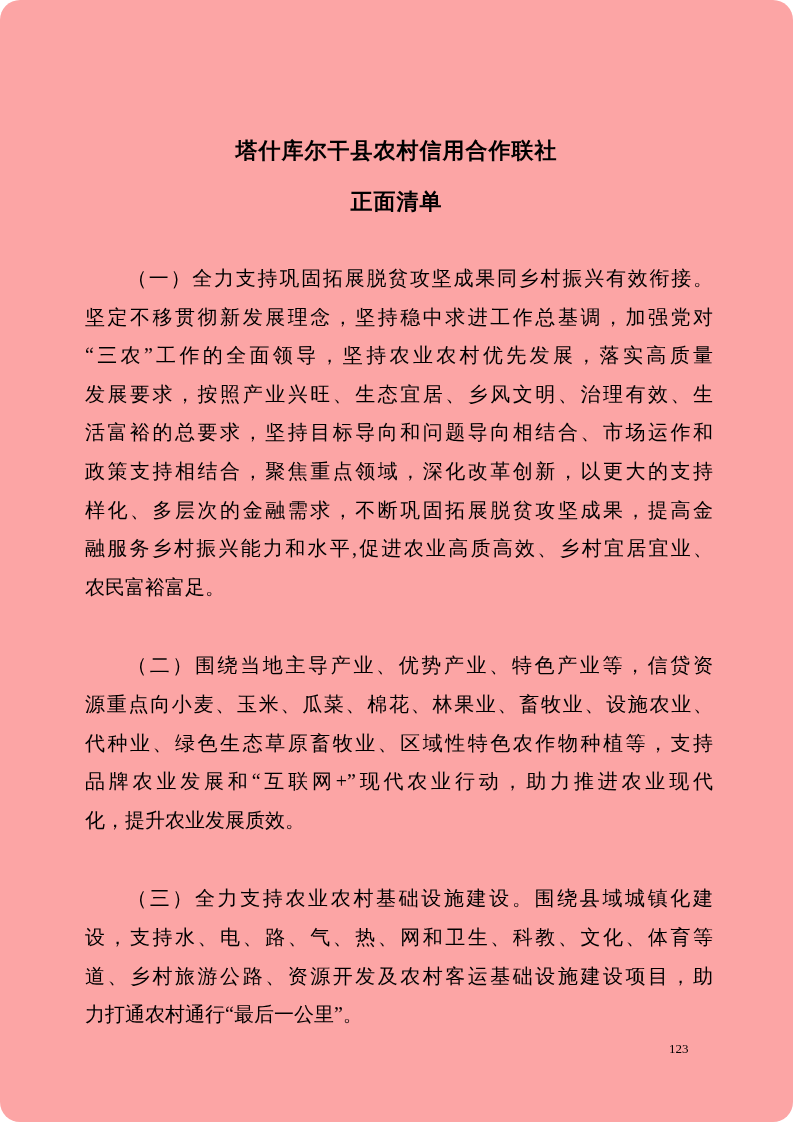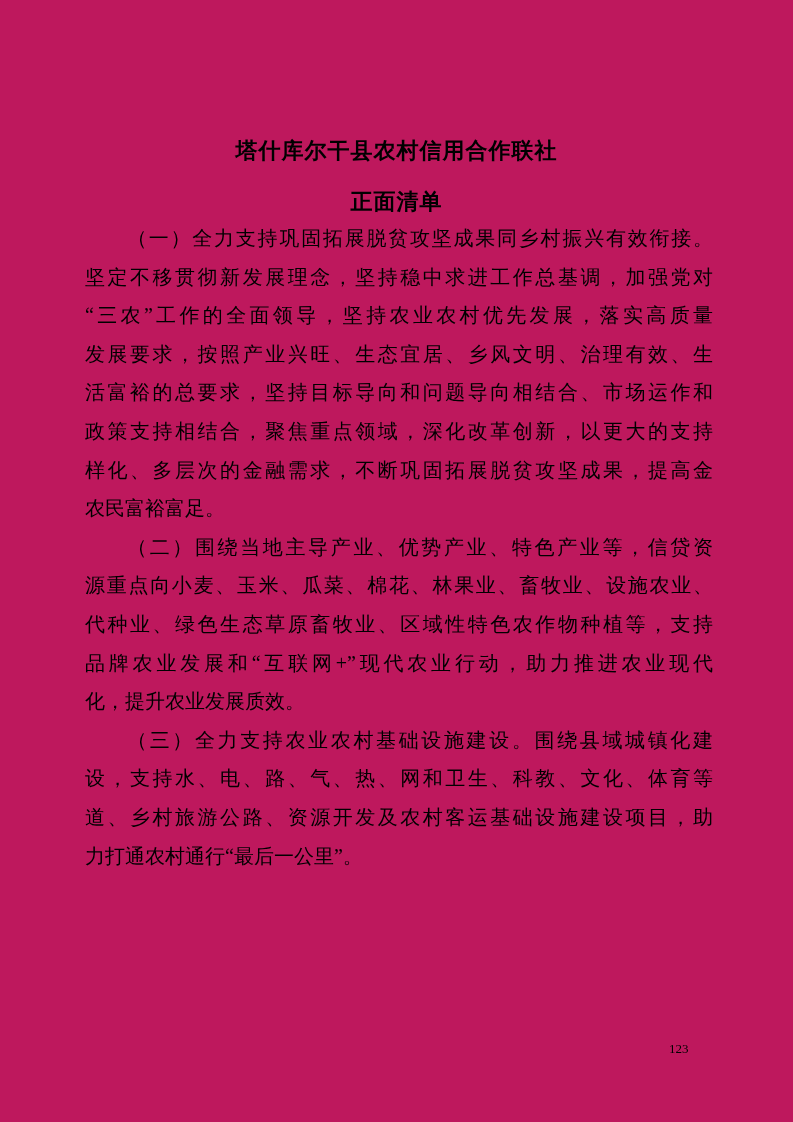--- a/index.html
+++ b/index.html
@@ -4,24 +4,25 @@
 <style>
   html, body {
     margin: 0;
     padding: 0;
     background: #ffffff;
   }
   .page {
     position: relative;
     width: 793px;
     height: 1122px;
-    background: #be185d;
+    background: #fca5a5;
     color: #000000;
     font-family: "Liberation Serif", "DejaVu Serif", serif;
     overflow: hidden;
+    border-radius: 20px;
   }
   .doc-title {
     position: absolute;
     top: 137px;
     left: 0;
     width: 100%;
     margin: 0;
     text-align: center;
     font-size: 22px;
     font-weight: bold;
@@ -54,20 +55,21 @@
     font-size: 20px;
     height: 38.6px;
     line-height: 38.6px;
     text-align: justify;
     text-align-last: justify;
     text-justify: inter-character;
     overflow: hidden;
   }
   .line.first {
     text-indent: 42px;
+    margin-top: 40px;
   }
   .line.para-last {
     text-align-last: left;
   }
   .page-number {
     position: absolute;
     top: 1040px;
     left: 669px;
     font-size: 13px;
     line-height: 18px;
@@ -82,20 +84,21 @@
   <h2 class="doc-subtitle">正面清单</h2>
   <div class="doc-body" id="doc-body">
       <div class="paragraph">
         <div class="line first">（一）全力支持巩固拓展脱贫攻坚成果同乡村振兴有效衔接。</div>
         <div class="line">坚定不移贯彻新发展理念，坚持稳中求进工作总基调，加强党对</div>
         <div class="line">“三农”工作的全面领导，坚持农业农村优先发展，落实高质量</div>
         <div class="line">发展要求，按照产业兴旺、生态宜居、乡风文明、治理有效、生</div>
         <div class="line">活富裕的总要求，坚持目标导向和问题导向相结合、市场运作和</div>
         <div class="line">政策支持相结合，聚焦重点领域，深化改革创新，以更大的支持</div>
         <div class="line">样化、多层次的金融需求，不断巩固拓展脱贫攻坚成果，提高金</div>
+        <div class="line">融服务乡村振兴能力和水平,促进农业高质高效、乡村宜居宜业、</div>
         <div class="line para-last">农民富裕富足。</div>
       </div>
       <div class="paragraph">
         <div class="line first">（二）围绕当地主导产业、优势产业、特色产业等，信贷资</div>
         <div class="line">源重点向小麦、玉米、瓜菜、棉花、林果业、畜牧业、设施农业、</div>
         <div class="line">代种业、绿色生态草原畜牧业、区域性特色农作物种植等，支持</div>
         <div class="line">品牌农业发展和“互联网+”现代农业行动，助力推进农业现代</div>
         <div class="line para-last">化，提升农业发展质效。</div>
       </div>
       <div class="paragraph">

